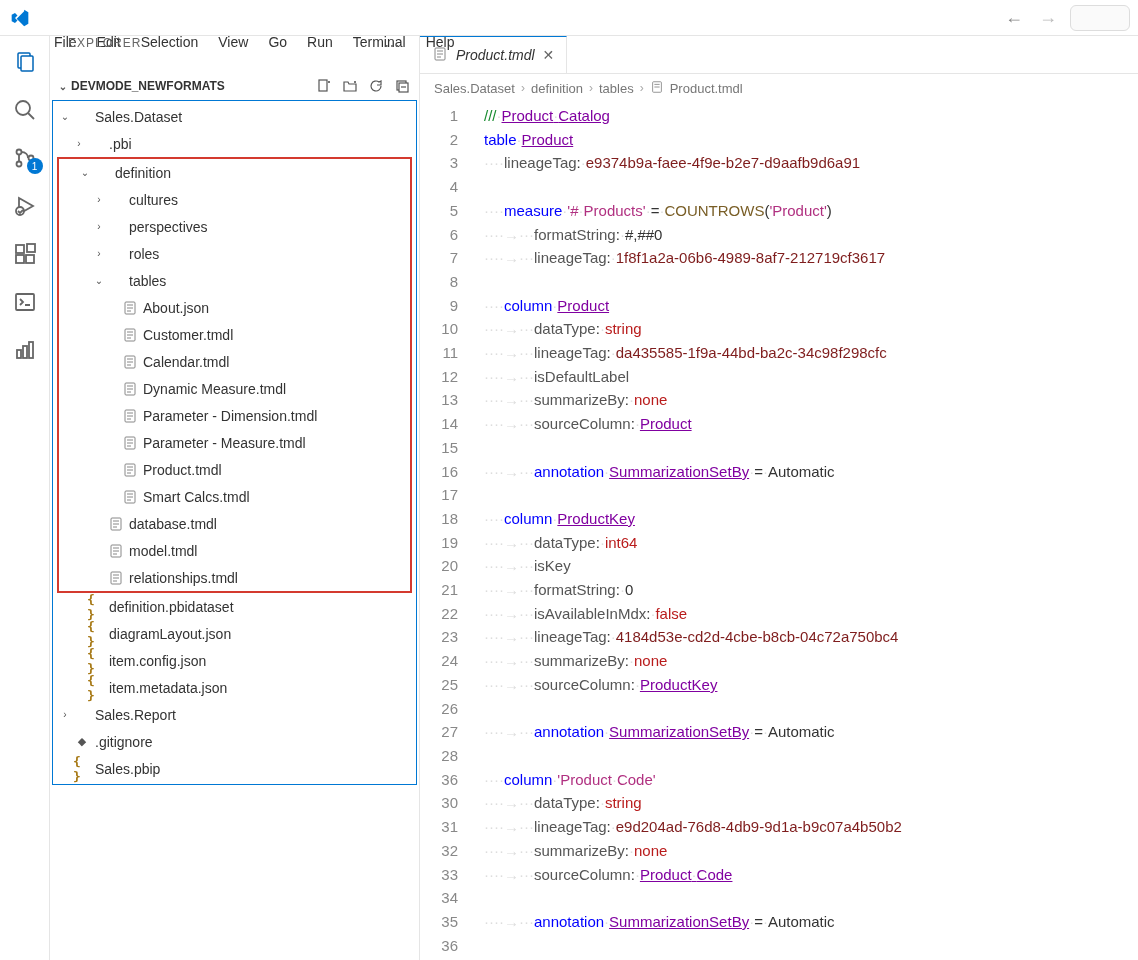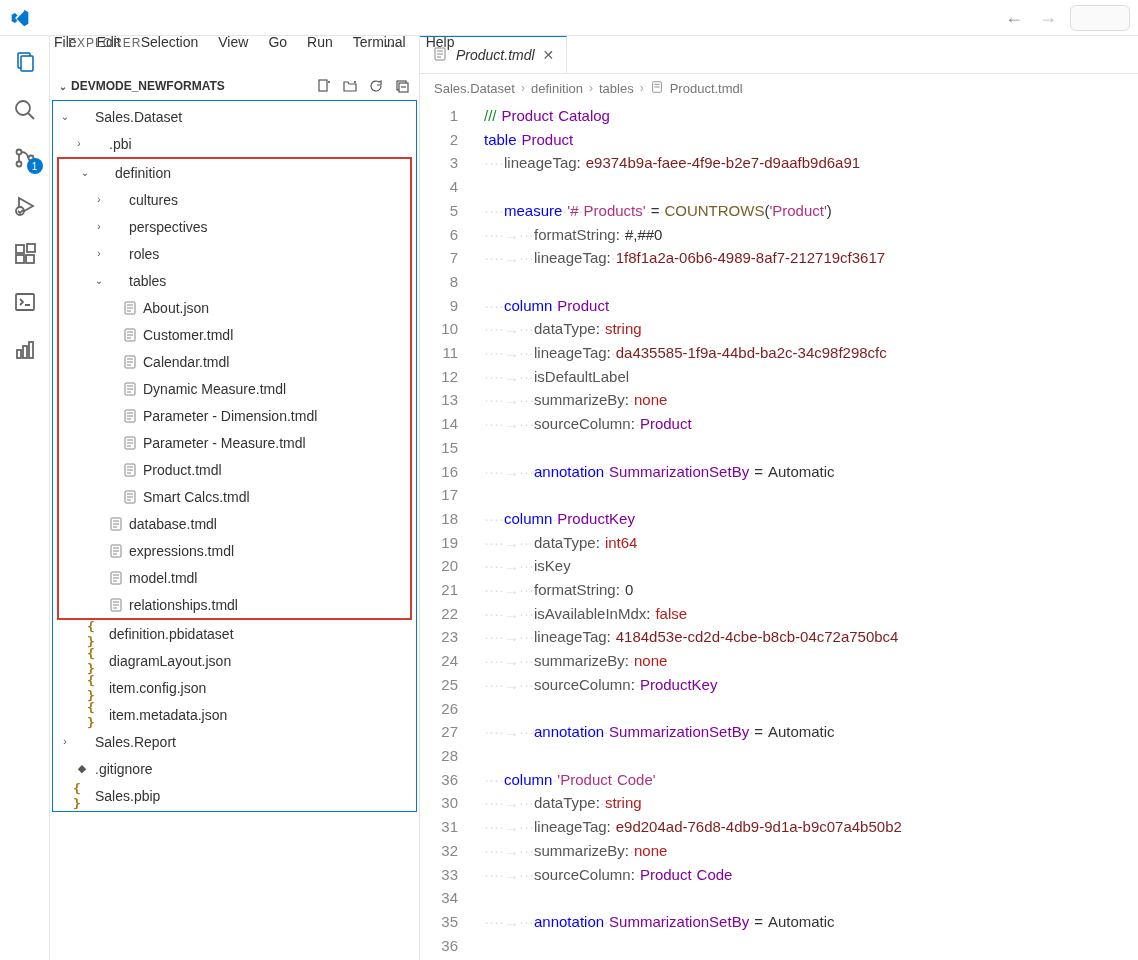--- a/index.html
+++ b/index.html
@@ -42,21 +42,21 @@
 .tab.active { border-top:1.5px solid #0078d4; color:#333; }
 .tab .close { font-size:14px; color:#666; cursor:pointer; font-style:normal; }
 .tab .doc-icon svg { width:16px; height:16px; stroke:#888; fill:none; }
 .breadcrumb { height:28px; display:flex; align-items:center; padding:0 14px; font-size:13px; color:#777; gap:6px; }
 .breadcrumb .sep { color:#aaa; font-size:12px; }
 .code-area { flex:1; display:flex; font-family:Consolas,"Courier New",monospace; font-size:15px; overflow:hidden; }
 .gutter { width:54px; text-align:right; padding-right:16px; color:#888; line-height:23.7px; padding-top:2px; user-select:none; }
 .code { flex:1; line-height:23.7px; padding-top:2px; padding-left:10px; white-space:pre; overflow:hidden; }
 .c-comment { color:#168b2e; }
 .c-keyword { color:#0000ff; }
-.c-type { color:#8000a0; }
+.c-type { color:#8000a0;text-decoration:underline; }
 .c-name { color:#b03080; }
 .c-prop { color:#555; }
 .c-string { color:#b91c1c; }
 .c-func { color:#795e26; }
 .c-id { color:#7f1d1d; }
 .c-op { color:#333; }
 .ws { color:#ddd; }
 </style>
 </head>
 <body>
@@ -327,33 +327,20 @@
               <span class="twisty"></span>
               <span class="ficon file-lines">
                 <svg viewBox="0 0 16 16">
                   <rect x="3" y="2" width="10" height="12" rx="1"></rect>
                   <line x1="5" y1="5" x2="11" y2="5"></line>
                   <line x1="5" y1="8" x2="11" y2="8"></line>
                   <line x1="5" y1="11" x2="9" y2="11"></line>
                 </svg>
               </span>
               <span>database.tmdl</span>
-            </div>
-            <div class="tree-node">
-              <span class="indent" style="width:32px"></span>
-              <span class="twisty"></span>
-              <span class="ficon file-lines">
-                <svg viewBox="0 0 16 16">
-                  <rect x="3" y="2" width="10" height="12" rx="1"></rect>
-                  <line x1="5" y1="5" x2="11" y2="5"></line>
-                  <line x1="5" y1="8" x2="11" y2="8"></line>
-                  <line x1="5" y1="11" x2="9" y2="11"></line>
-                </svg>
-              </span>
-              <span>expressions.tmdl</span>
             </div>
             <div class="tree-node">
               <span class="indent" style="width:32px"></span>
               <span class="twisty"></span>
               <span class="ficon file-lines">
                 <svg viewBox="0 0 16 16">
                   <rect x="3" y="2" width="10" height="12" rx="1"></rect>
                   <line x1="5" y1="5" x2="11" y2="5"></line>
                   <line x1="5" y1="8" x2="11" y2="8"></line>
                   <line x1="5" y1="11" x2="9" y2="11"></line>

